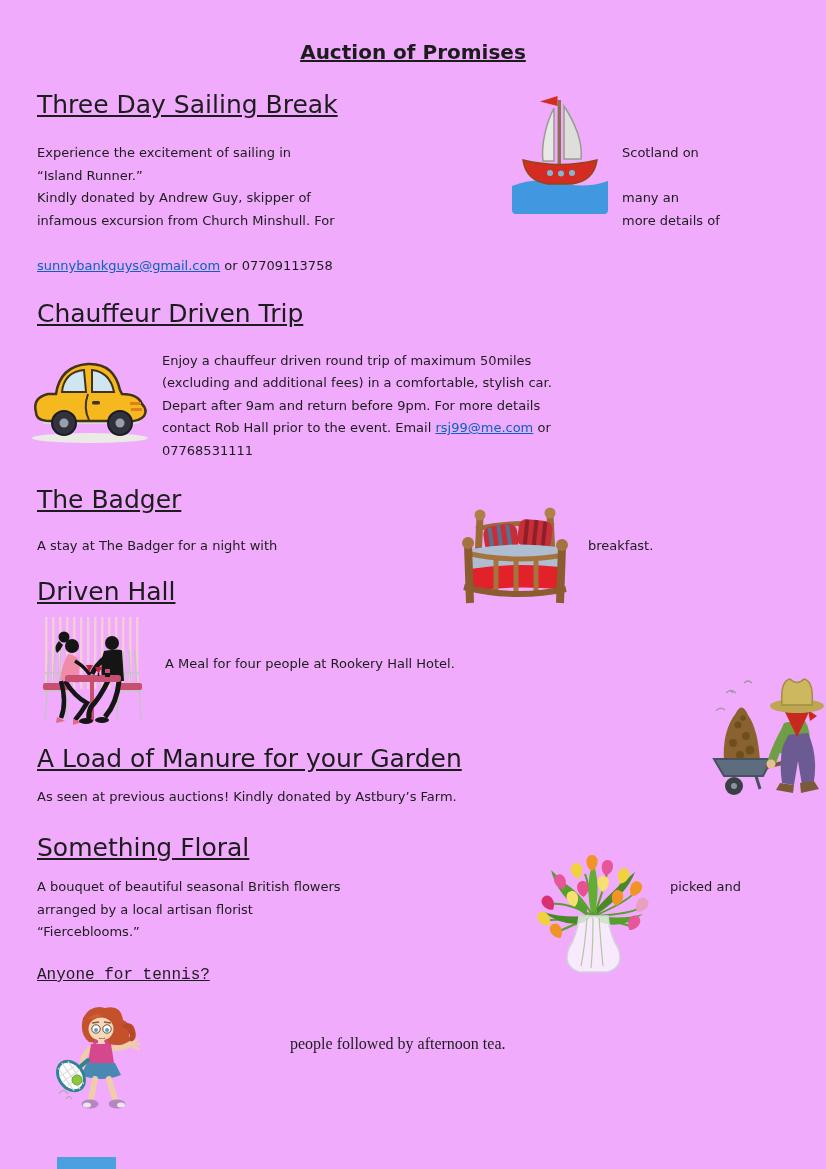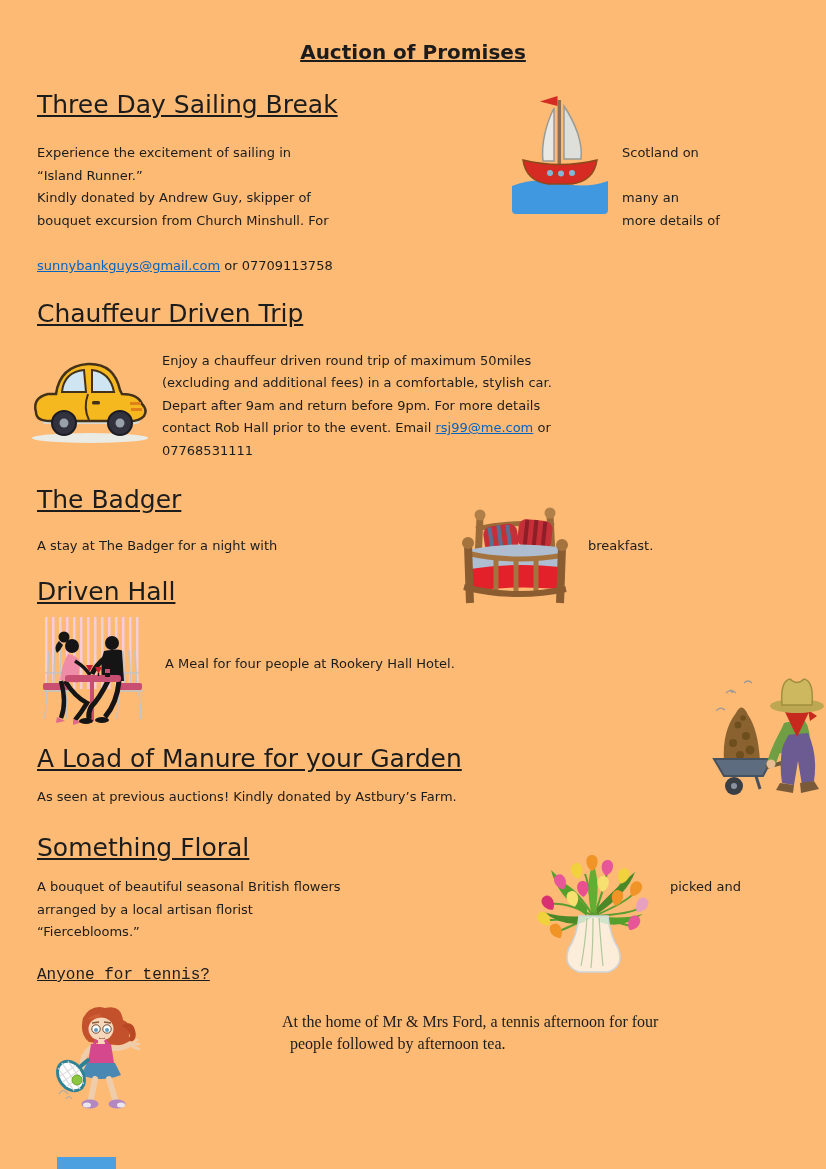--- a/index.html
+++ b/index.html
@@ -1,16 +1,16 @@
 <!DOCTYPE html>
 <html><head>
 <meta charset="utf-8">
 <style>
   html,body{margin:0;padding:0;background:#fff}
-  .page{position:relative;width:826px;height:1169px;background:#fdba74;
+  .page{position:relative;width:826px;height:1169px;background:#f0abfc;
         font-family:"DejaVu Sans","Liberation Sans",sans-serif;color:#1c1c1c;overflow:hidden}
   .title{position:absolute;left:0;right:0;top:40px;text-align:center;
          font-weight:bold;font-size:20px;text-decoration:underline}
   .h{position:absolute;font-size:25px;text-decoration:underline;white-space:nowrap}
   .t{position:absolute;font-size:13px;white-space:nowrap}
   .hs{position:absolute;font-family:Liberation Mono, monospace;
       font-size:16px;text-decoration:underline;white-space:nowrap}
   .ts{position:absolute;font-family:"Liberation Serif","DejaVu Serif",serif;
       font-size:16px;white-space:nowrap}
   .link{color:#0563c1;text-decoration:underline;cursor:pointer}
@@ -23,21 +23,21 @@
 
   <div class="title">Auction of Promises</div>
 
   <div class="h" style="left:37px;top:90px">Three Day Sailing Break</div>
 
   <div class="t" style="left:37px;top:145px">Experience the excitement of sailing in</div>
   <div class="t" style="left:622px;top:145px">Scotland on</div>
   <div class="t" style="left:37px;top:168px">“Island Runner.”</div>
   <div class="t" style="left:37px;top:190px">Kindly donated by Andrew Guy, skipper of</div>
   <div class="t" style="left:622px;top:190px">many an</div>
-  <div class="t" style="left:37px;top:213px">bouquet excursion from Church Minshull. For</div>
+  <div class="t" style="left:37px;top:213px">infamous excursion from Church Minshull. For</div>
   <div class="t" style="left:622px;top:213px">more details of</div>
   <div class="t" style="left:37px;top:258px">
     <a class="link">sunnybankguys@gmail.com</a><span> or 07709113758</span>
   </div>
 
   <svg class="img" style="left:510px;top:92px" width="100" height="123" viewBox="0 0 100 123">
     <path d="M2,94 Q26,85 50,91 Q76,97 98,89 L98,118 Q98,122 94,122 L6,122 Q2,122 2,118 Z" fill="#3f98e0"></path>
     <rect x="47.6" y="8" width="3.4" height="66" fill="#8a6f52"></rect>
     <path d="M44,16 C36,32 31,52 33,69 L44,69 Z" fill="#e8e8e4" stroke="#9a9a94" stroke-width="1.5"></path>
     <path d="M54,14 C66,32 73,52 71,67 L54,67 Z" fill="#dededa" stroke="#9a9a94" stroke-width="1.5"></path>
@@ -321,18 +321,17 @@
         <line x1="12" y1="60" x2="12" y2="88"></line>
           <line x1="18" y1="58" x2="18" y2="90"></line>
           <line x1="24" y1="60" x2="24" y2="88"></line>
       </g>
     </g>
     <line x1="28" y1="64" x2="35" y2="58" stroke="#2e8294" stroke-width="4" stroke-linecap="round"></line>
     <circle cx="24" cy="78" r="5" fill="#8cc63e" stroke="#6da32f" stroke-width="1"></circle>
     <path d="M6,92 q4,-7 9,0 M13,97 q3,-5 6,0" stroke="#aaa" stroke-width="1.2" fill="none"></path>
   </svg>
 
-  <div class="ts" style="left:282px;top:1013px">At the home of Mr &amp; Mrs Ford, a tennis afternoon for four</div>
   <div class="ts" style="left:290px;top:1035px">people followed by afternoon tea.</div>
 
   <div style="position:absolute;left:57px;top:1157px;width:59px;height:12px;background:#4da0e0"></div>
 
 </div>
 
 </body></html>

